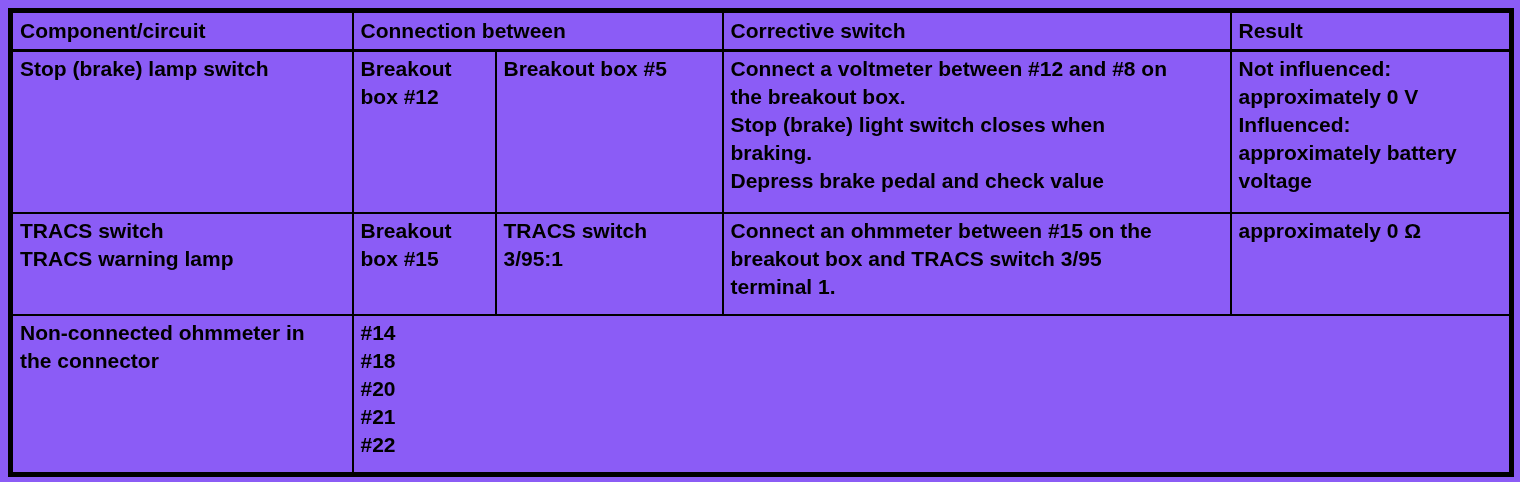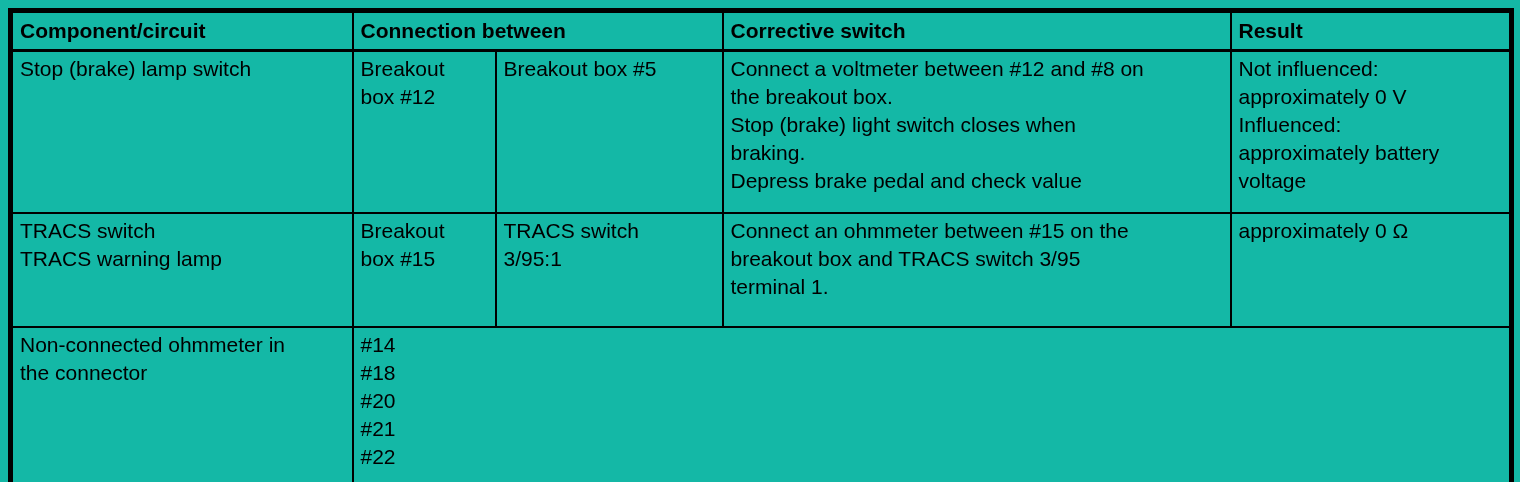--- a/index.html
+++ b/index.html
@@ -9,21 +9,21 @@
     background: #ffffff;
     width: 1520px;
     height: 482px;
     font-family: "Liberation Sans", "DejaVu Sans", sans-serif;
     color: #000000;
   }
   .page {
     position: relative;
     width: 1520px;
     height: 482px;
-    background: #14b8a6;
+    background: #8b5cf6;
     overflow: hidden;
   }
   table.diag {
     position: absolute;
     left: 8px;
     top: 8px;
     width: 1501px;
     border-collapse: collapse;
     table-layout: fixed;
     border: 5px solid #000000;
@@ -31,32 +31,32 @@
   table.diag th,
   table.diag td {
     border: 2px solid #000000;
     vertical-align: top;
     text-align: left;
     padding: 3px 6px 3px 7px;
     font-size: 21px;
     line-height: 28px;
     white-space: pre-line;
     overflow: hidden;
-    font-weight: normal;
+    font-weight: bold;
   }
   table.diag th {
     font-weight: bold;
     vertical-align: middle;
     border-bottom-width: 3px;
     padding-top: 2px;
     padding-bottom: 2px;
   }
   tr.hdr   { height: 40px; }
   tr.row1  { height: 162px; }
-  tr.row2  { height: 114px; }
+  tr.row2  { height: 102px; }
   tr.row3  { height: 160px; }
 </style>
 </head>
 <body>
 
 <div class="page">
   <table class="diag">
     <colgroup>
       <col style="width:342px">
       <col style="width:143px">

